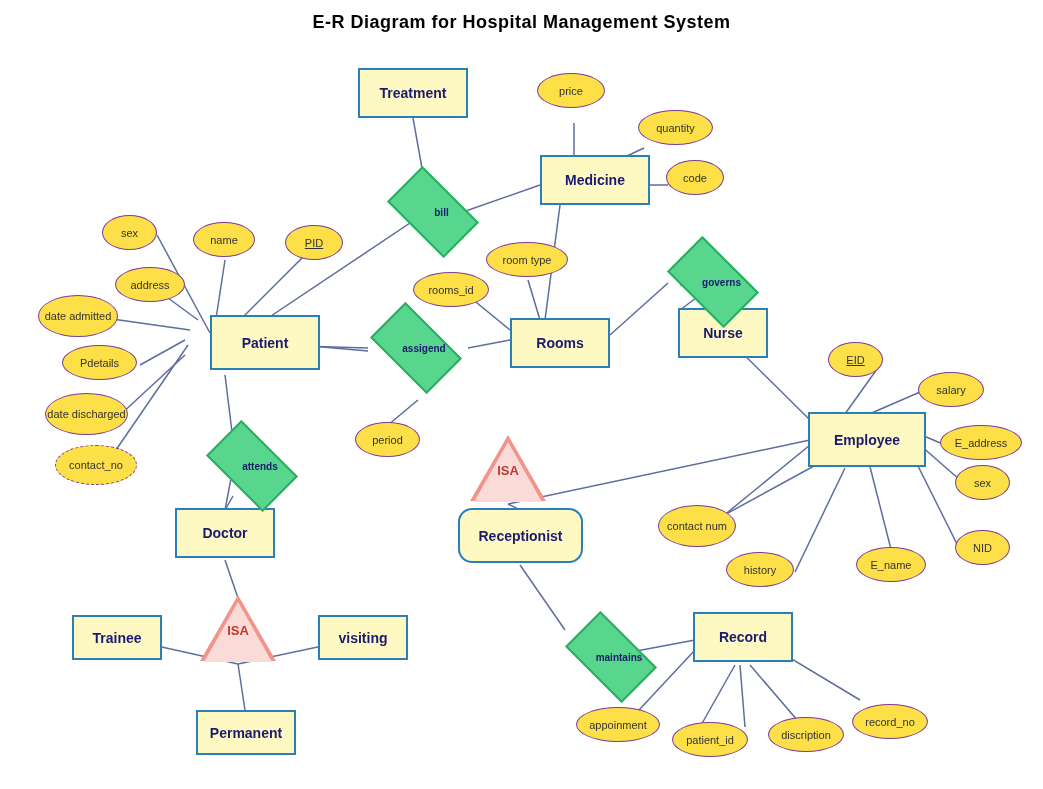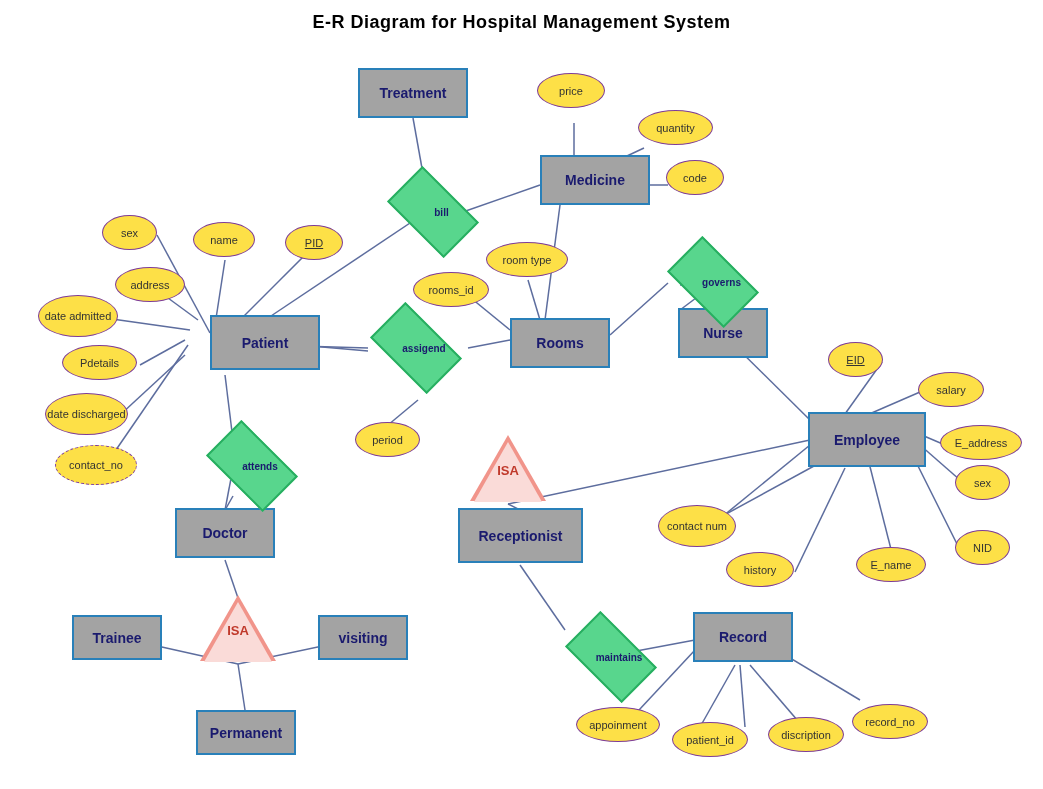--- a/index.html
+++ b/index.html
@@ -11,21 +11,21 @@
       text-align: center;
       font-size: 18px;
       font-weight: bold;
       padding-top: 12px;
       letter-spacing: 0.5px;
     }
 
     
     .entity {
       position: absolute;
-      background: #a3a3a3;
+      background: #fef9c3;
       border: 2px solid #2980b9;
       display: flex;
       align-items: center;
       justify-content: center;
       font-weight: bold;
       font-size: 14px;
       color: #1a1a6e;
       text-align: center;
     }
 
@@ -215,21 +215,21 @@
   </div>
   <div class="entity" style="left:678px;top:308px;width:90px;height:50px;">
     <span>Nurse</span>
   </div>
   <div class="entity" style="left:808px;top:412px;width:118px;height:55px;">
     <span>Employee</span>
   </div>
   <div class="entity" style="left:175px;top:508px;width:100px;height:50px;">
     <span>Doctor</span>
   </div>
-  <div class="entity" style="left:458px;top:508px;width:125px;height:55px;">
+  <div class="entity" style="left:458px;top:508px;width:125px;height:55px;border-radius:14px;">
     <span>Receptionist</span>
   </div>
   <div class="entity" style="left:693px;top:612px;width:100px;height:50px;justify-content:center;">
     <span>Record</span>
   </div>
   <div class="entity" style="left:72px;top:615px;width:90px;height:45px;">
     <span>Trainee</span>
   </div>
   <div class="entity" style="left:318px;top:615px;width:90px;height:45px;">
     <span>visiting</span>

